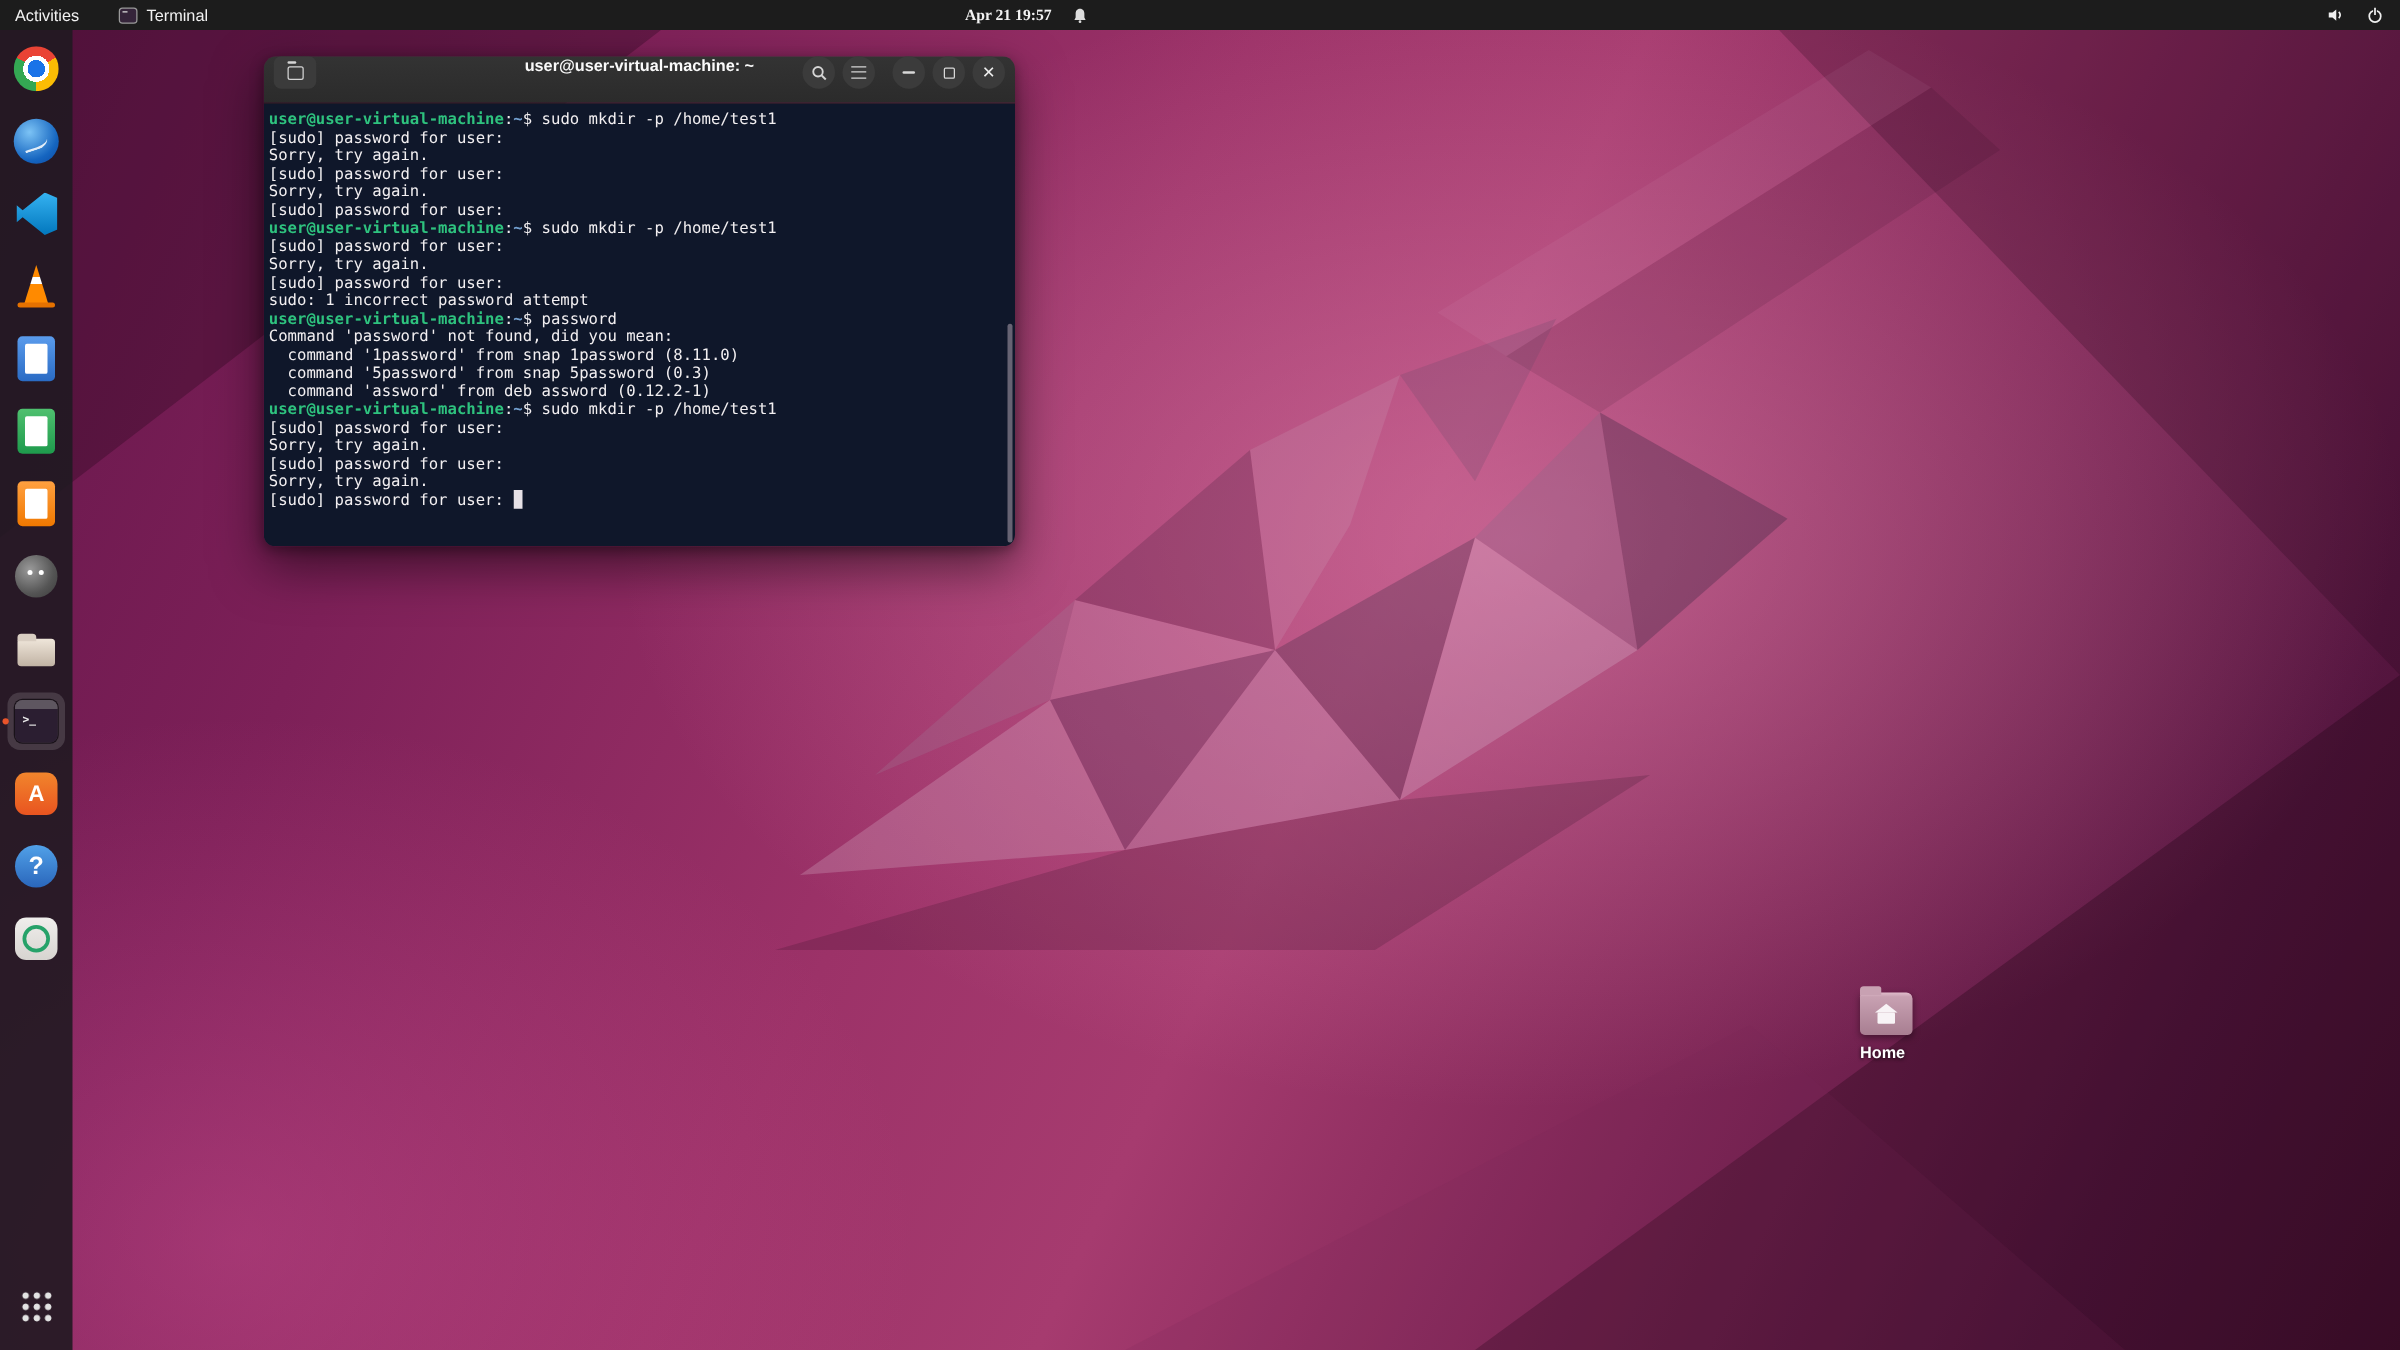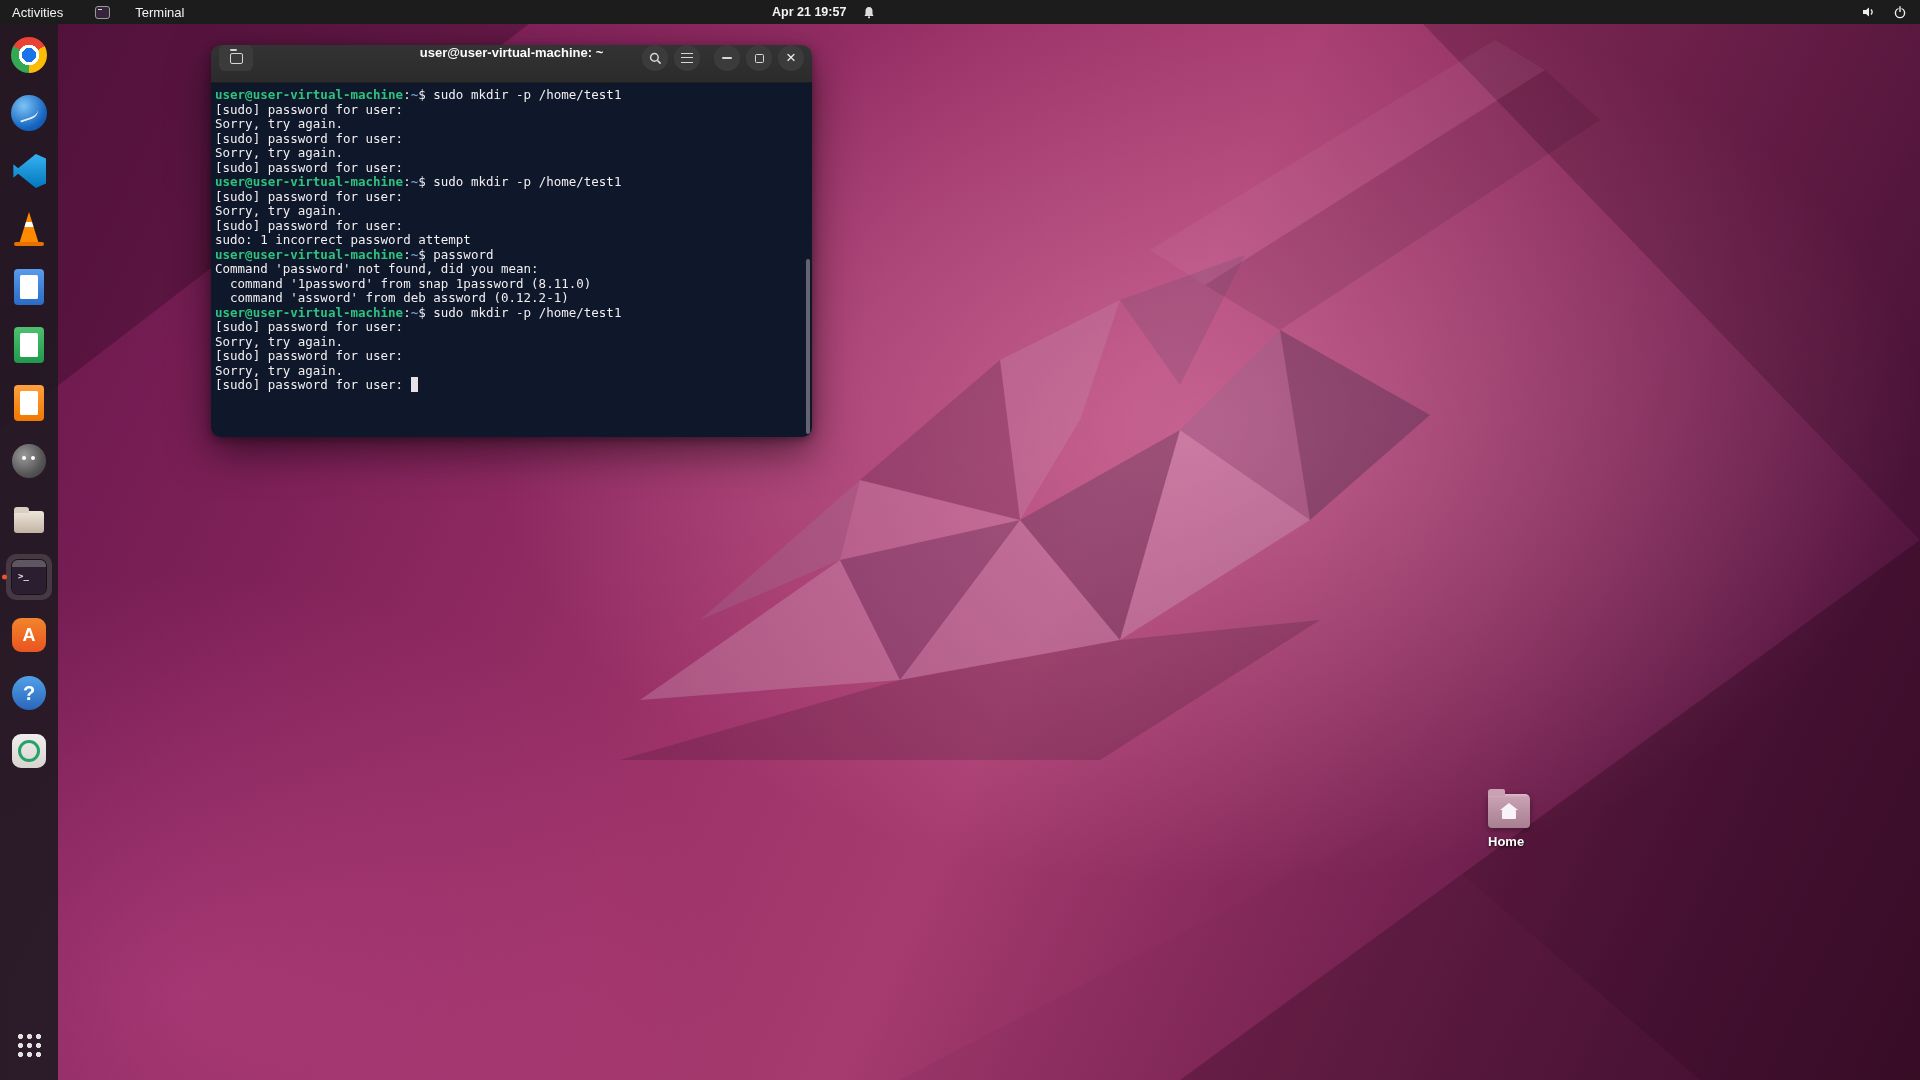--- a/index.html
+++ b/index.html
@@ -17,26 +17,26 @@
   .wp-svg { position:absolute; inset:0; width:100%; height:100%; }
 
   
   .topbar {
     position:absolute; top:0; left:0; right:0; height:24px;
     background:#1c1c1c; color:#f2f2f2; font-size:13px;
     display:flex; align-items:center; z-index:50;
   }
   .tb-left { display:flex; align-items:center; padding-left:10px; gap:30px; height:100%; }
   .tb-activities { height:100%; display:flex; align-items:center; padding:0 2px; }
-  .tb-app { display:flex; align-items:center; gap:25px; height:100%; }
+  .tb-app { display:flex; align-items:center; gap:7px; height:100%; }
   .tb-app-icon { width:15px; height:13px; border:1px solid #9a9a9a; border-radius:3px;
     background:#35243a; position:relative; }
   .tb-app-icon::before { content:''; position:absolute; left:2px; top:2px; width:4px; height:1.5px; background:#ddd; }
   .tb-center { position:absolute; left:772px; top:0; height:100%; display:flex; align-items:center; gap:17px; }
-  .tb-clock { font-weight:bold; font-size:12.5px; }
+  .tb-clock { font-weight:bold; font-size:12.5px;font-family:Liberation Serif, serif; }
   .tb-right { margin-left:auto; display:flex; align-items:center; gap:15px; padding-right:13px; height:100%; }
 
   
   .dock {
     position:absolute; left:0; top:24px; bottom:0; width:58px;
     background:rgba(32,26,33,0.90); z-index:40;
     display:flex; flex-direction:column; align-items:center; padding-top:8px; gap:12px;
   }
   .dock-item { width:46px; height:46px; border-radius:10px; flex:none;
     display:flex; align-items:center; justify-content:center; position:relative; }
@@ -294,20 +294,21 @@
         <div class="tline"><span class="c-w">Sorry, try again.</span></div>
         <div class="tline"><span class="c-w">[sudo] password for user: </span></div>
         <div class="tline"><span class="c-p">user@user-virtual-machine</span><span class="c-w">:</span><span class="c-t">~</span><span class="c-w">$ sudo mkdir -p /home/test1</span></div>
         <div class="tline"><span class="c-w">[sudo] password for user: </span></div>
         <div class="tline"><span class="c-w">Sorry, try again.</span></div>
         <div class="tline"><span class="c-w">[sudo] password for user: </span></div>
         <div class="tline"><span class="c-w">sudo: 1 incorrect password attempt</span></div>
         <div class="tline"><span class="c-p">user@user-virtual-machine</span><span class="c-w">:</span><span class="c-t">~</span><span class="c-w">$ password</span></div>
         <div class="tline"><span class="c-w">Command 'password' not found, did you mean:</span></div>
         <div class="tline"><span class="c-w">  command '1password' from snap 1password (8.11.0)</span></div>
+        <div class="tline"><span class="c-w">  command '5password' from snap 5password (0.3)</span></div>
         <div class="tline"><span class="c-w">  command 'assword' from deb assword (0.12.2-1)</span></div>
         <div class="tline"><span class="c-p">user@user-virtual-machine</span><span class="c-w">:</span><span class="c-t">~</span><span class="c-w">$ sudo mkdir -p /home/test1</span></div>
         <div class="tline"><span class="c-w">[sudo] password for user: </span></div>
         <div class="tline"><span class="c-w">Sorry, try again.</span></div>
         <div class="tline"><span class="c-w">[sudo] password for user: </span></div>
         <div class="tline"><span class="c-w">Sorry, try again.</span></div>
         <div class="tline"><span class="c-w">[sudo] password for user: </span><span class="c-cur"> </span></div>
       </div>
     <div class="term-scrollbar"></div>
   </div>

